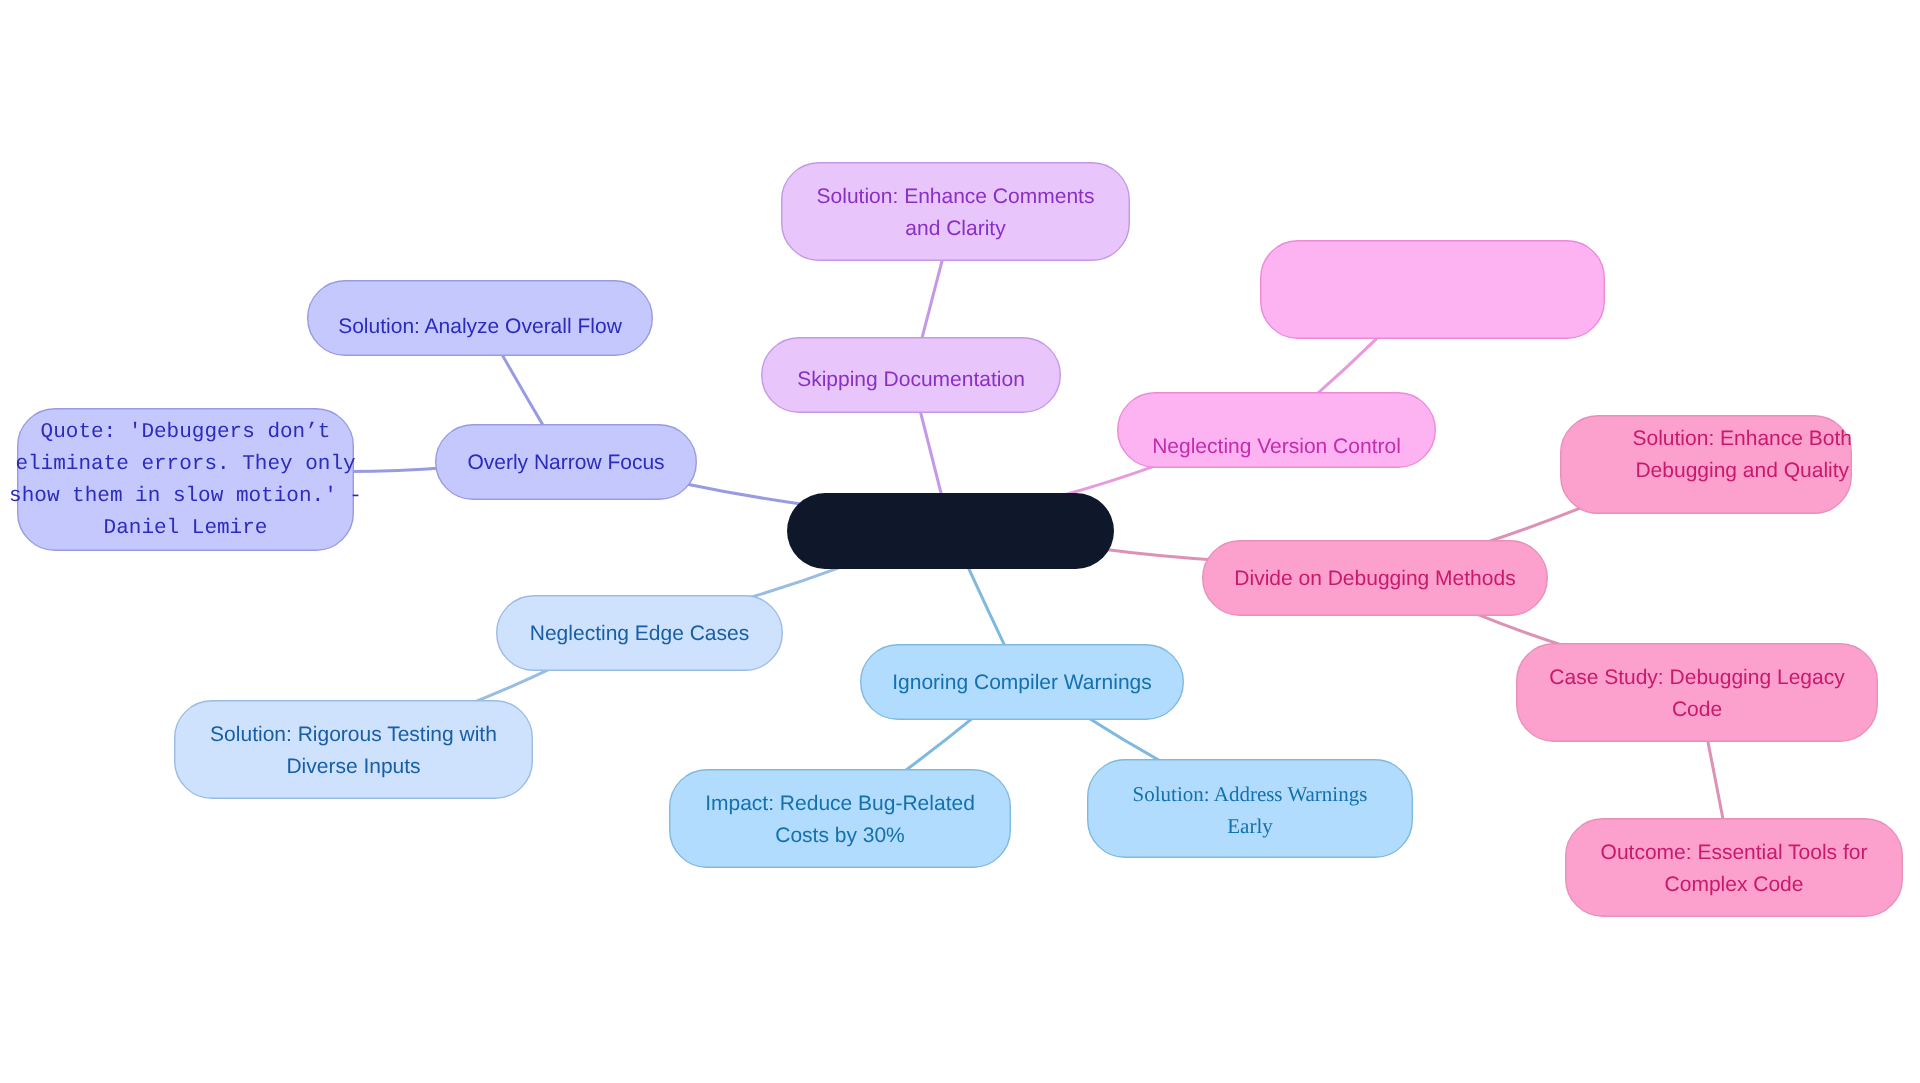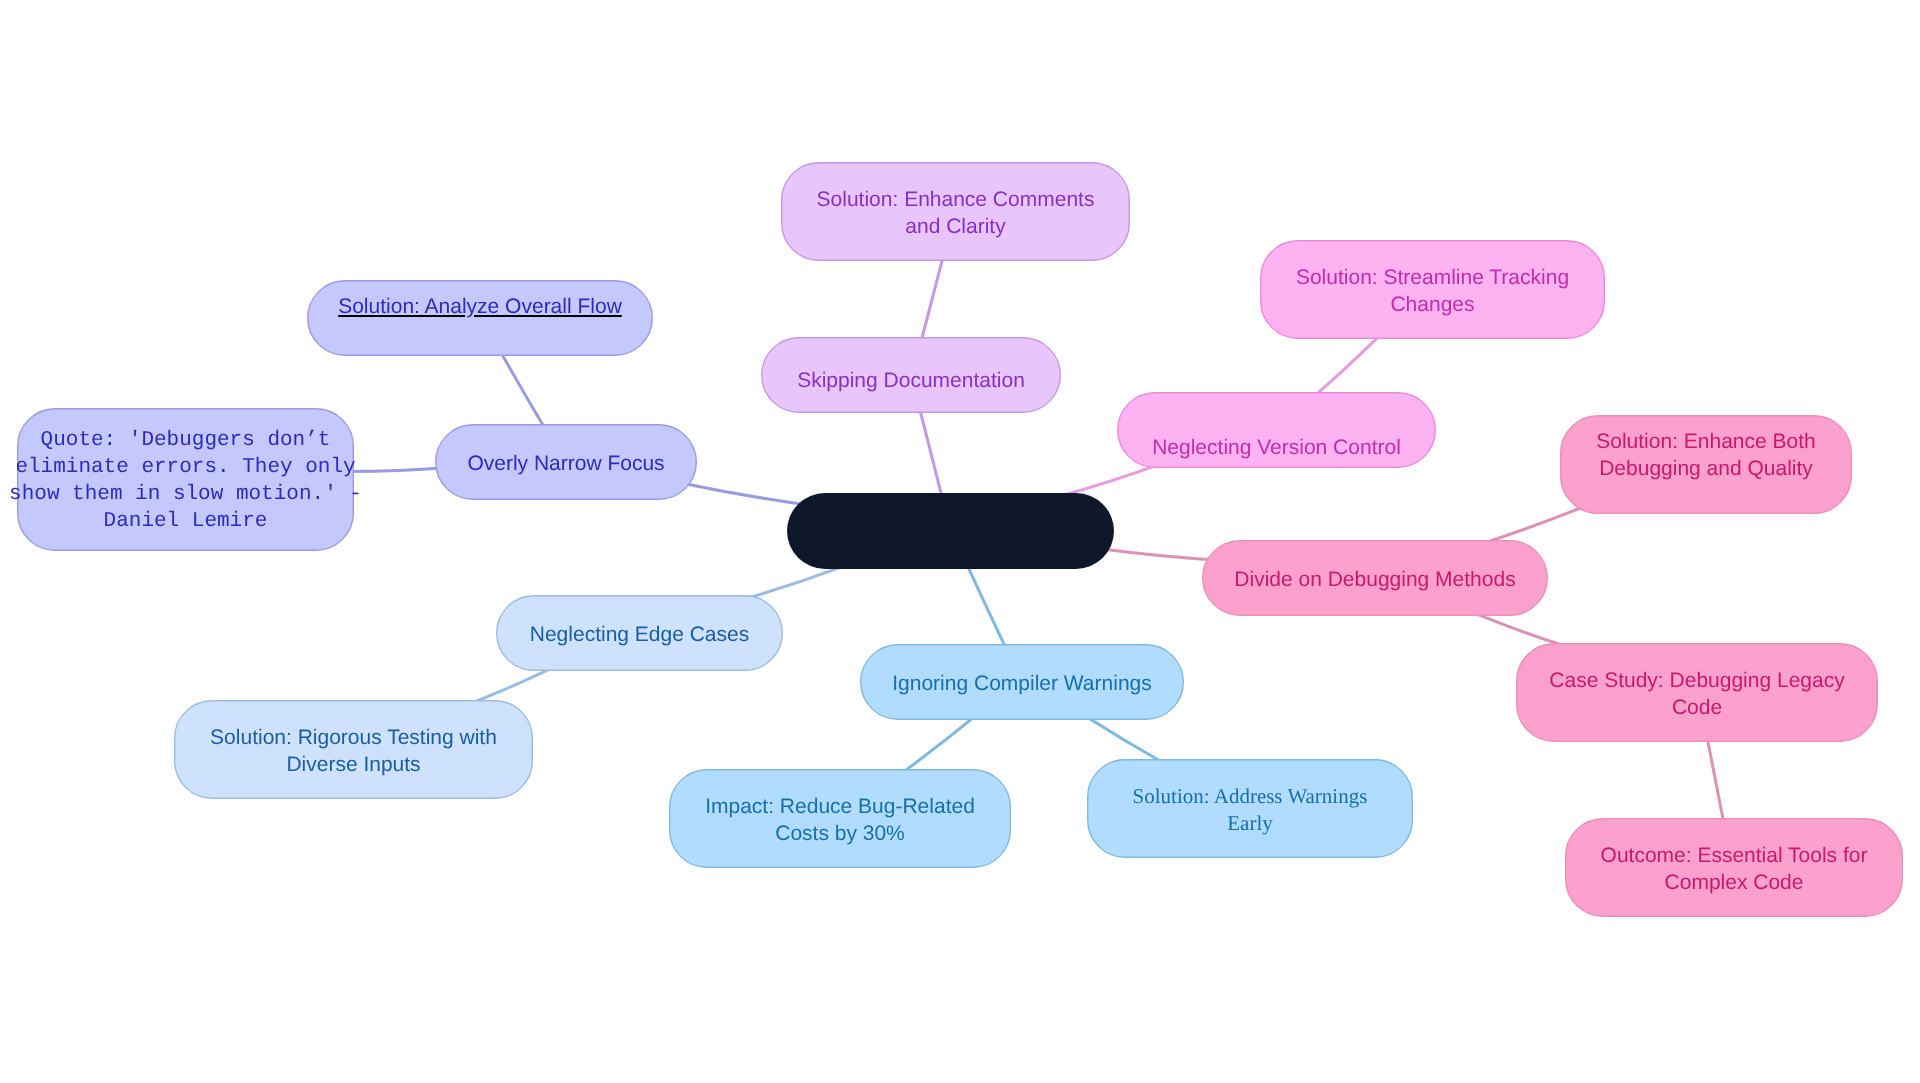--- a/index.html
+++ b/index.html
@@ -4,21 +4,21 @@
 <title>Common Debugging Pitfalls</title>
 <style>
   html,body{margin:0;padding:0;background:#ffffff;}
   *{ -webkit-font-smoothing:antialiased; -moz-osx-font-smoothing:grayscale;
      text-rendering:geometricPrecision; }
   #stage{position:relative;width:1920px;height:1083px;background:#ffffff;overflow:hidden;
          font-family:"Liberation Sans",sans-serif;}
   #scene{position:absolute;left:0;top:0;width:1920px;height:1083px;}
   #labels{position:absolute;left:0;top:0;width:1920px;height:1083px;}
   .node{position:absolute;box-sizing:border-box;display:flex;align-items:center;justify-content:center;}
-  .node .lbl{display:block;text-align:center;font-size:21px;line-height:27px;white-space:pre;
+  .node .lbl{display:block;text-align:center;font-size:21px;line-height:32px;white-space:pre;
              letter-spacing:0px;transform:translate3d(0,1px,0);}
   .root .lbl{color:#ffffff;}
   .periwinkle .lbl{color:#2b2bbe;}
   .violet .lbl{color:#8a2fc6;}
   .magenta .lbl{color:#c32cab;}
   .rose .lbl{color:#c9196b;}
   .sky .lbl{color:#1470ae;}
   .ice .lbl{color:#185ea6;}
 </style>
 </head>
@@ -68,28 +68,24 @@
       <div class="node violet" style="left: 761px; top: 337px; width: 300px; height: 84px;">
         <span class="lbl">Skipping Documentation</span>
       </div>
       <div class="node violet" style="left: 781px; top: 162px; width: 349px; height: 99px;">
         <span class="lbl">Solution: Enhance Comments
 and Clarity</span>
       </div>
       <div class="node magenta" style="left: 1117px; top: 416px; width: 319px; height: 60px;">
         <span class="lbl">Neglecting Version Control</span>
       </div>
-      <div class="node magenta" style="left: 1260px; top: 240px; width: 345px; height: 99px;">
-        <span class="lbl">Solution: Streamline Tracking
-Changes</span>
-      </div>
       <div class="node rose" style="left: 1202px; top: 540px; width: 346px; height: 76px;">
         <span class="lbl">Divide on Debugging Methods</span>
       </div>
-      <div class="node rose" style="left: 1560px; top: 415px; width: 292px; height: 78px;">
+      <div class="node rose" style="left: 1560px; top: 415px; width: 292px; height: 78px; justify-content: flex-end;">
         <span class="lbl">Solution: Enhance Both
 Debugging and Quality</span>
       </div>
       <div class="node rose" style="left: 1516px; top: 643px; width: 362px; height: 99px;">
         <span class="lbl">Case Study: Debugging Legacy
 Code</span>
       </div>
       <div class="node rose" style="left: 1565px; top: 818px; width: 338px; height: 99px;">
         <span class="lbl">Outcome: Essential Tools for
 Complex Code</span>
@@ -108,21 +104,21 @@
       <div class="node ice" style="left: 496px; top: 595px; width: 287px; height: 76px;">
         <span class="lbl">Neglecting Edge Cases</span>
       </div>
       <div class="node ice" style="left: 174px; top: 700px; width: 359px; height: 99px;">
         <span class="lbl">Solution: Rigorous Testing with
 Diverse Inputs</span>
       </div>
       <div class="node periwinkle" style="left: 435px; top: 424px; width: 262px; height: 76px;">
         <span class="lbl">Overly Narrow Focus</span>
       </div>
-      <div class="node periwinkle" style="left: 307px; top: 275px; width: 346px; height: 60px; text-decoration: underline;">
+      <div class="node periwinkle" style="left: 307px; top: 296px; width: 346px; height: 60px;">
         <span class="lbl">Solution: Analyze Overall Flow</span>
       </div>
       <div class="node periwinkle" style="left: 17px; top: 408px; width: 337px; height: 143px; font-family: Liberation Mono, monospace;">
         <span class="lbl">Quote: 'Debuggers don’t
 eliminate errors. They only
 show them in slow motion.' -
 Daniel Lemire</span>
       </div>
     </div>
 </div>

